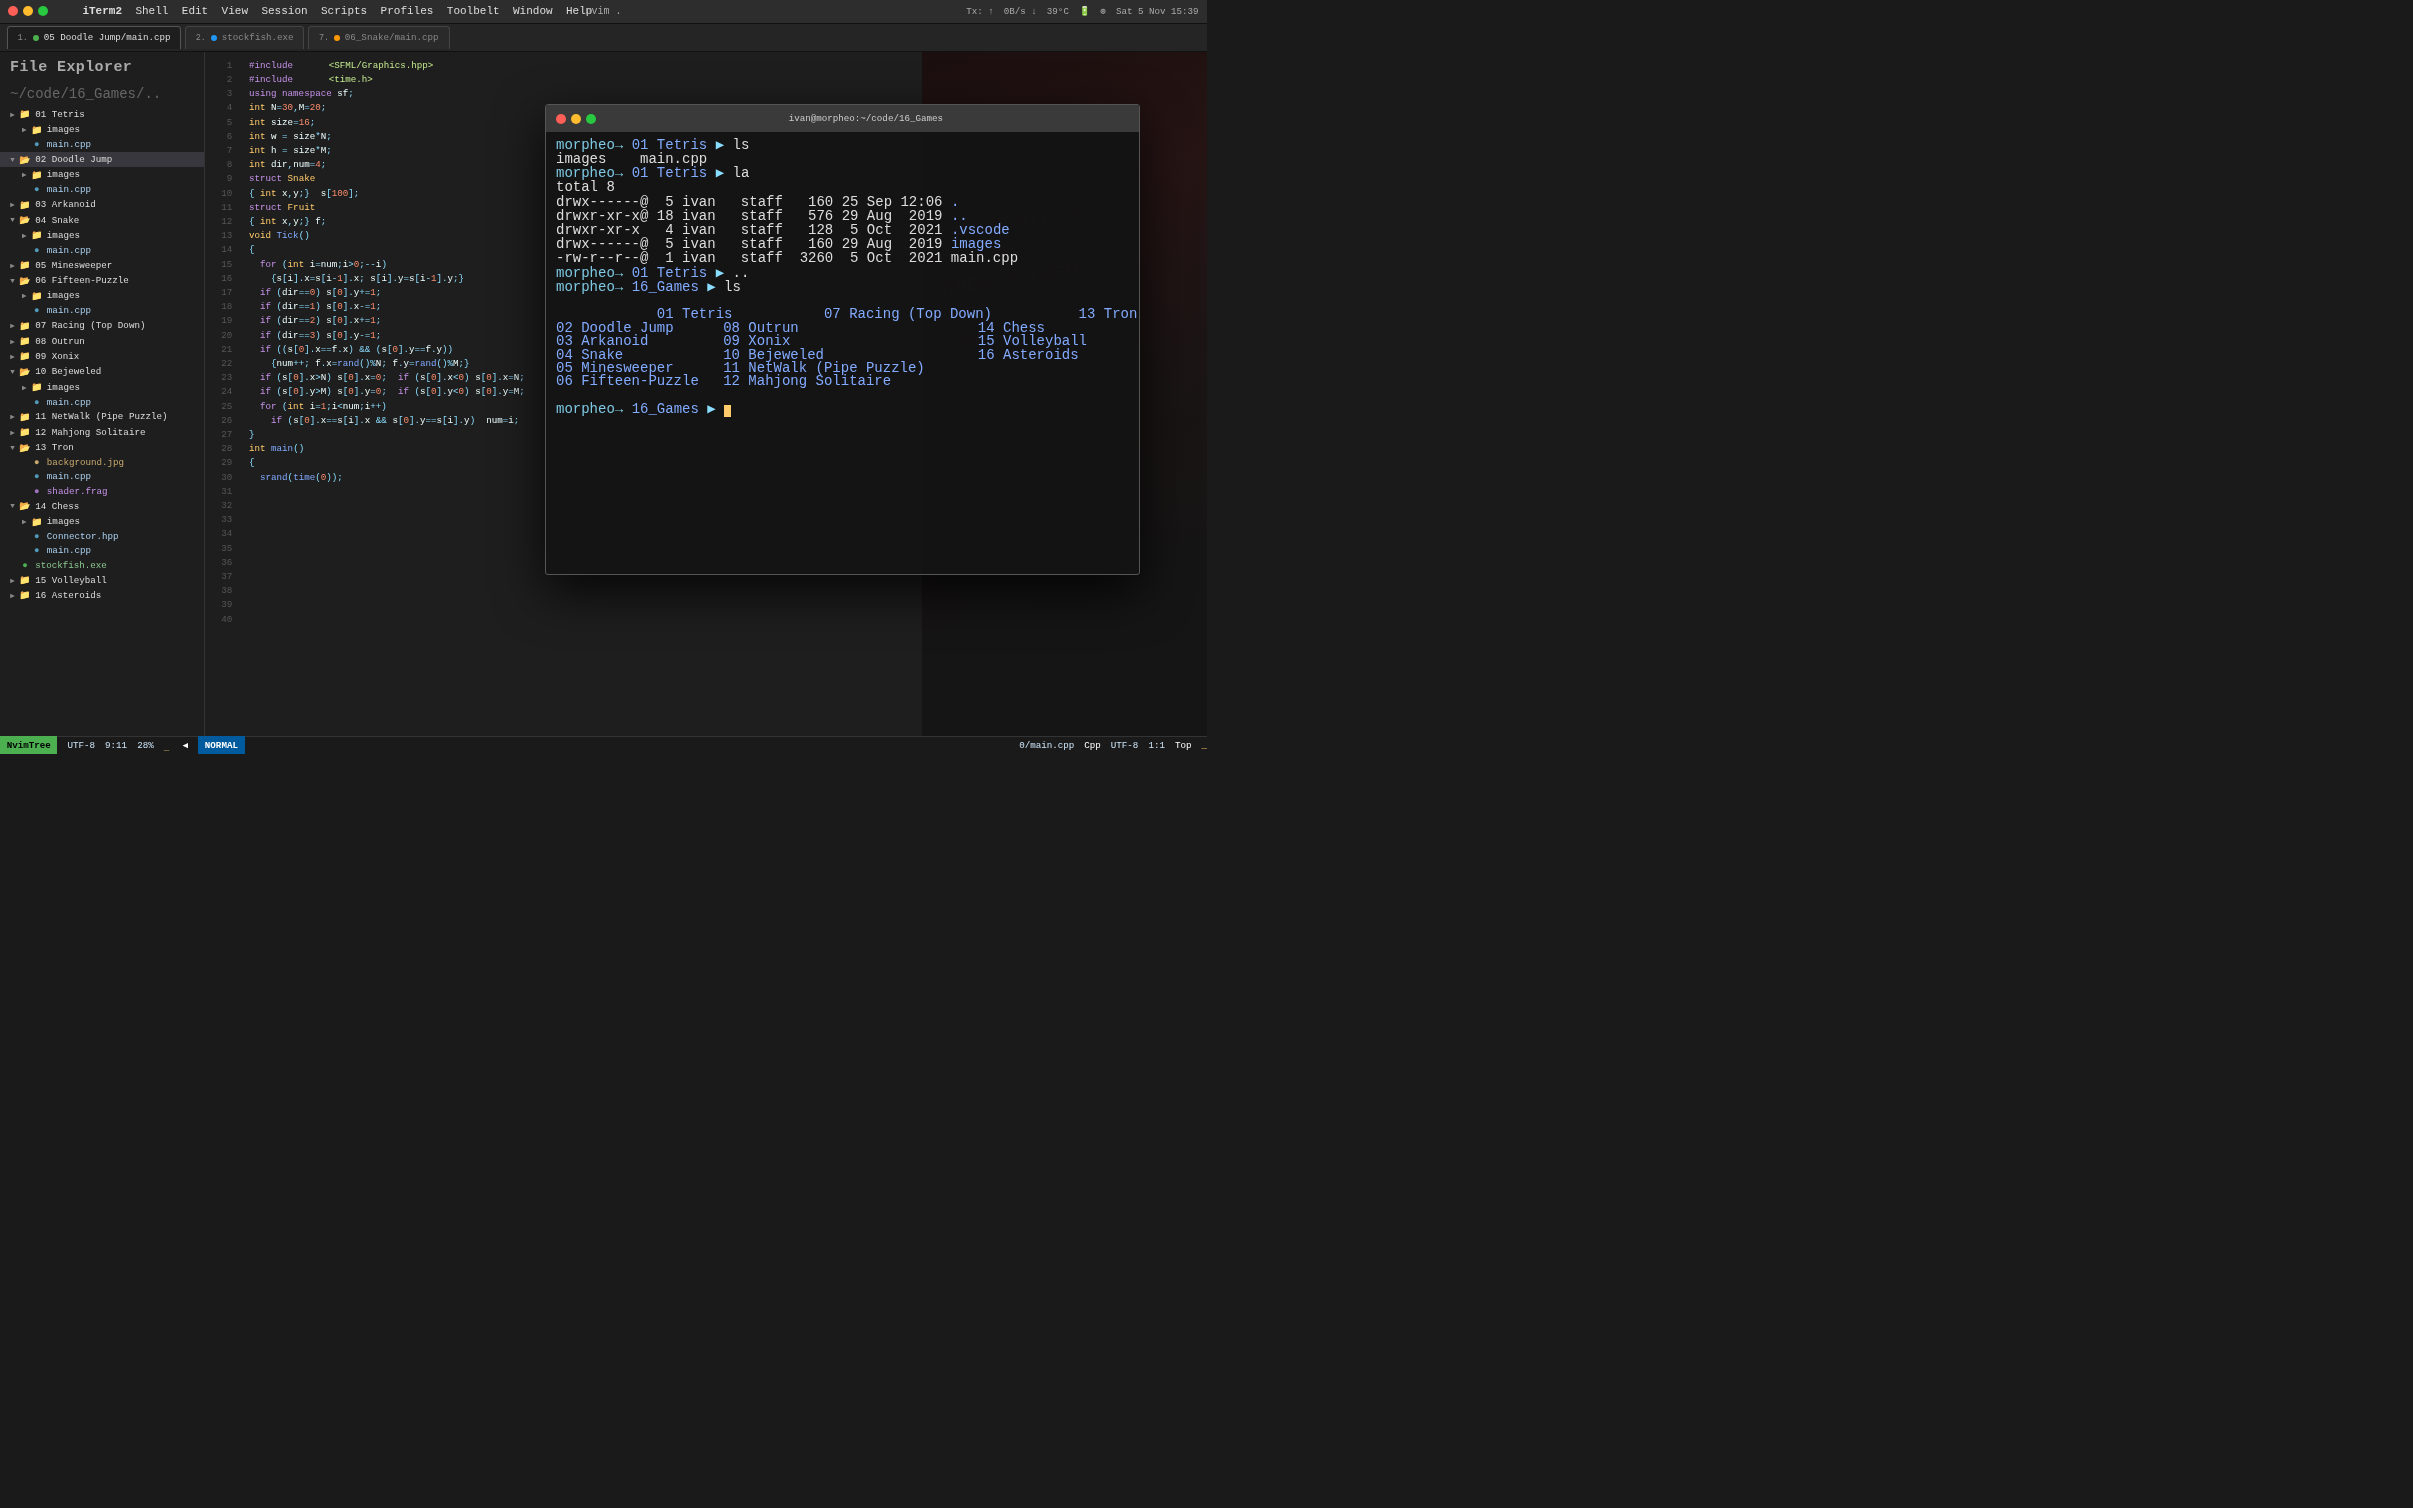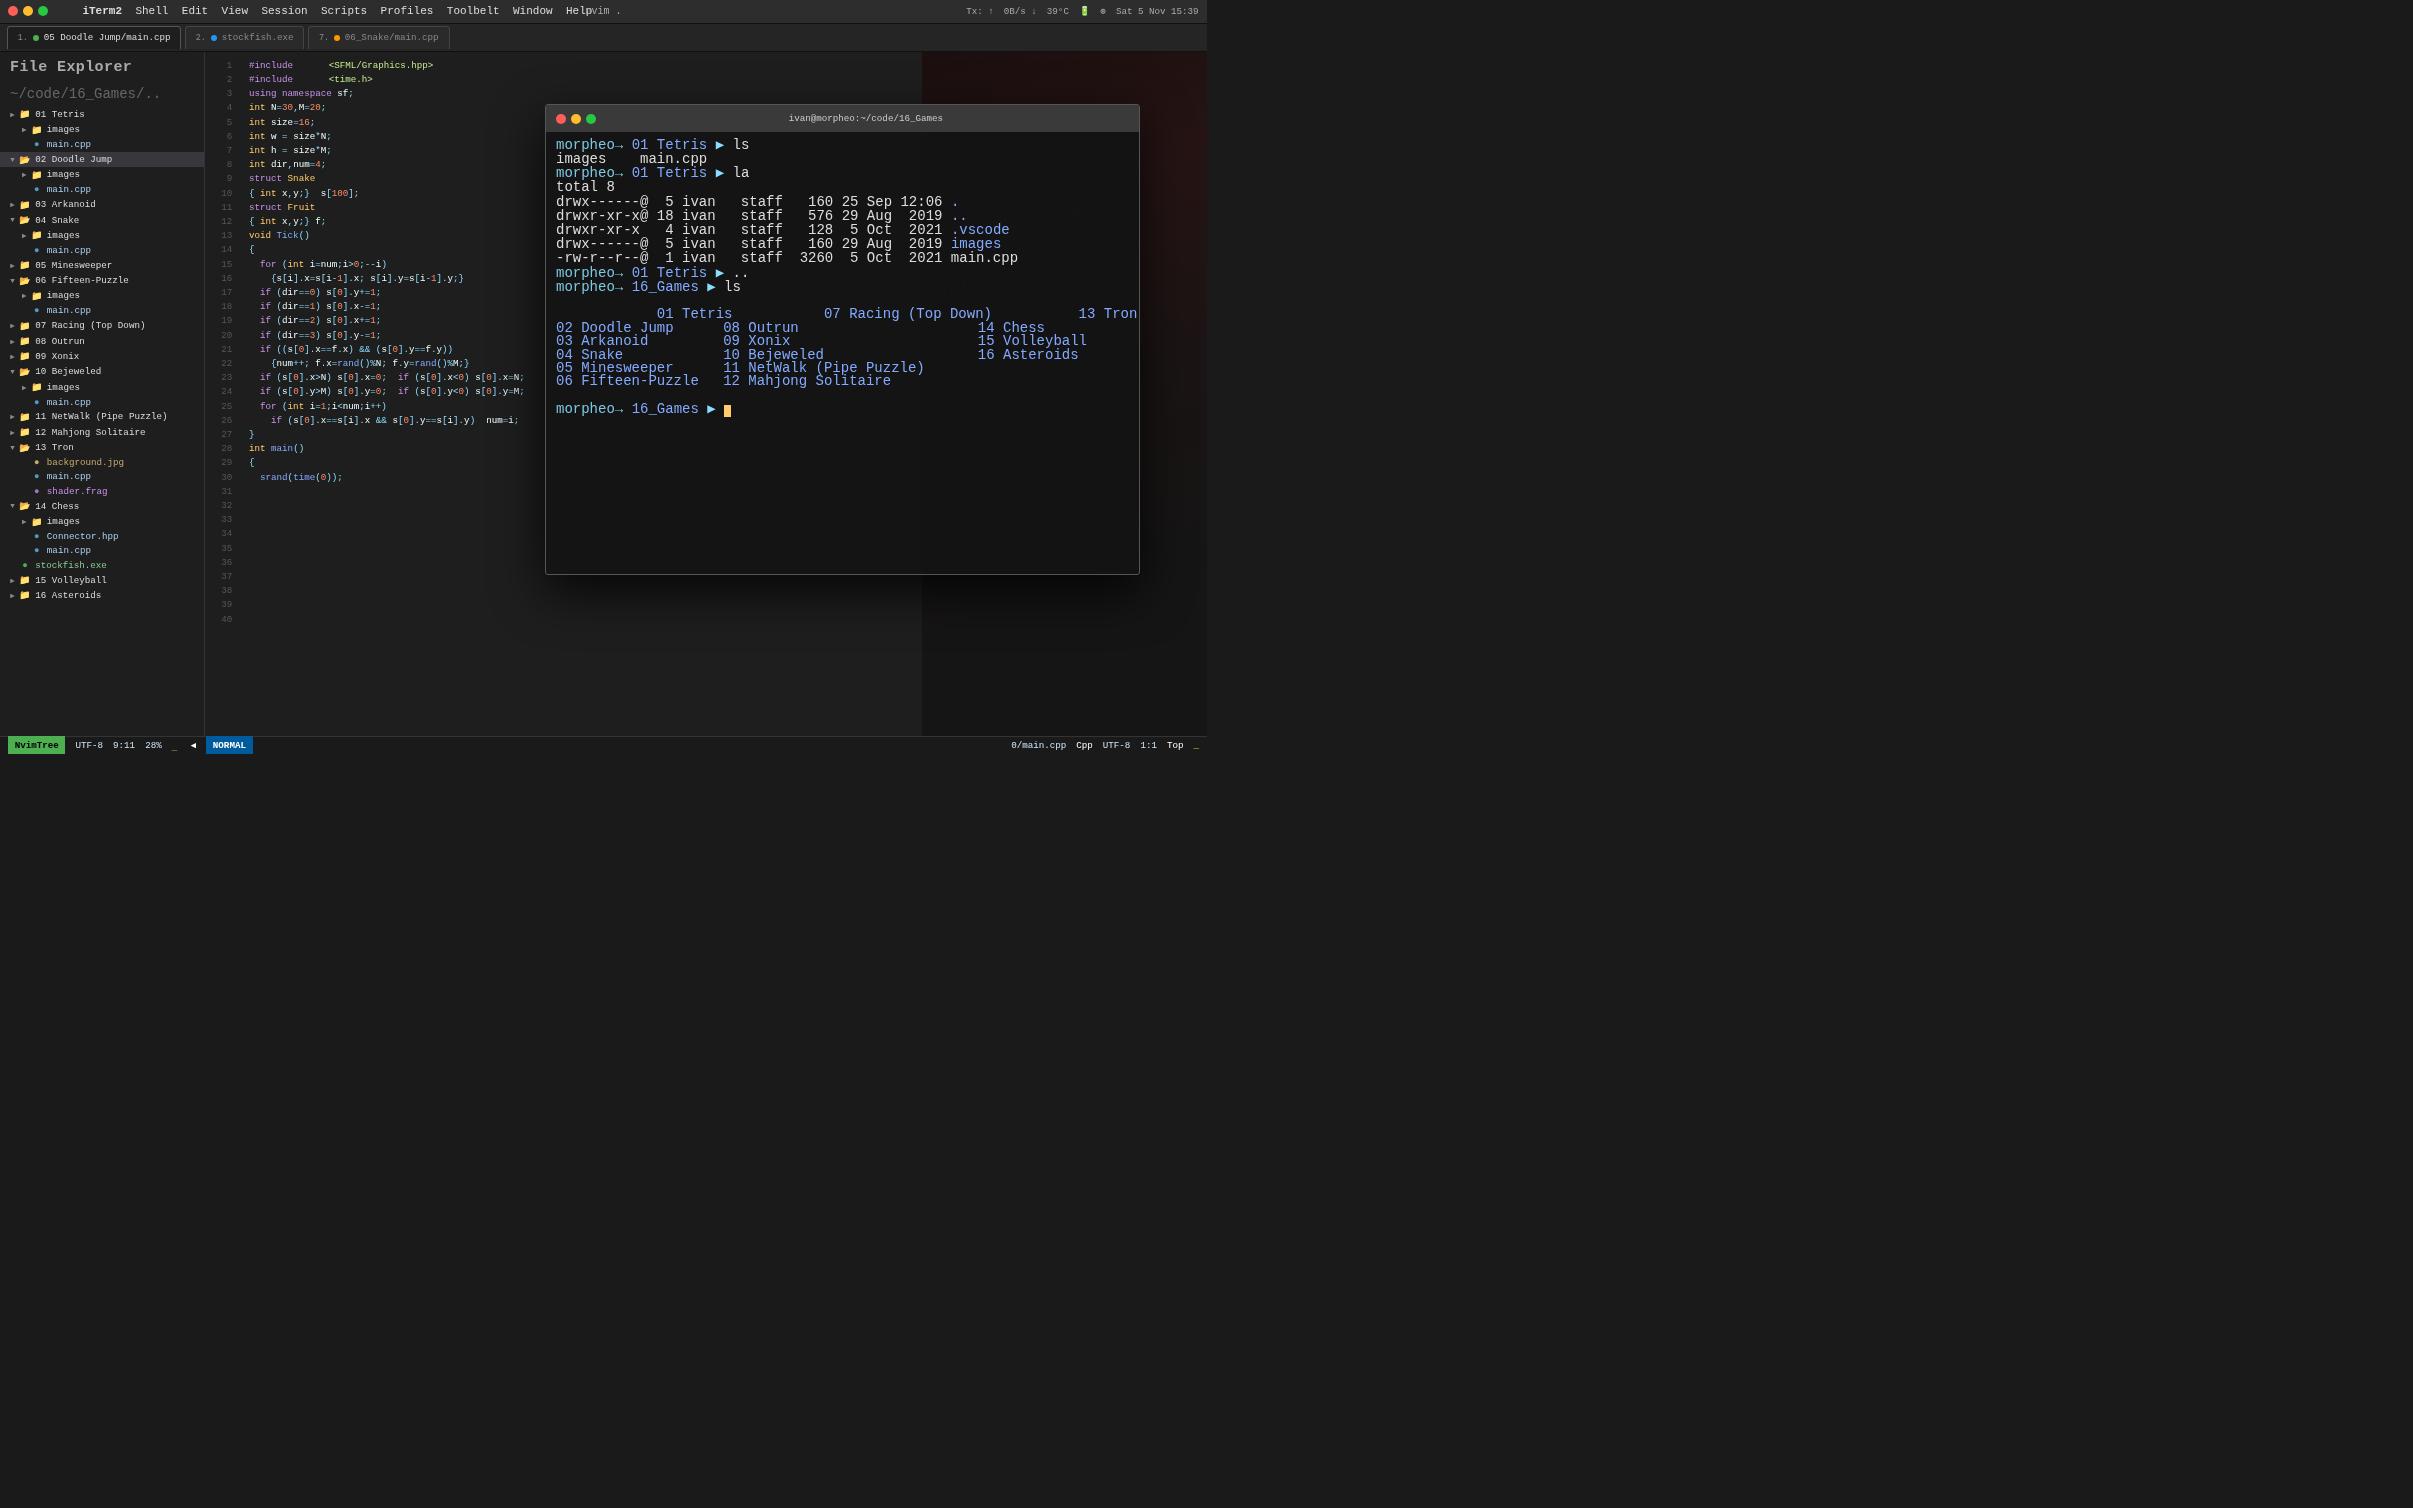--- a/index.html
+++ b/index.html
@@ -276,21 +276,21 @@
       background: #ffcb6b;
       vertical-align: text-bottom;
     }
 
     
     .status-bar {
       height: 18.4px;
       background: #007acc;
       display: flex;
       align-items: center;
-      padding: 0 8px;
+      padding: 0 0;
       font-size: 9.2px;
       color: #fff;
       gap: 25px;
     }
     .status-left { display: flex; gap: 10px; align-items: center; }
     .status-right { margin-left: auto; display: flex; gap: 10px; align-items: center; }
     .status-item { color: #cce4f7; }
     .status-item.bright { color: #fff; }
 
     

